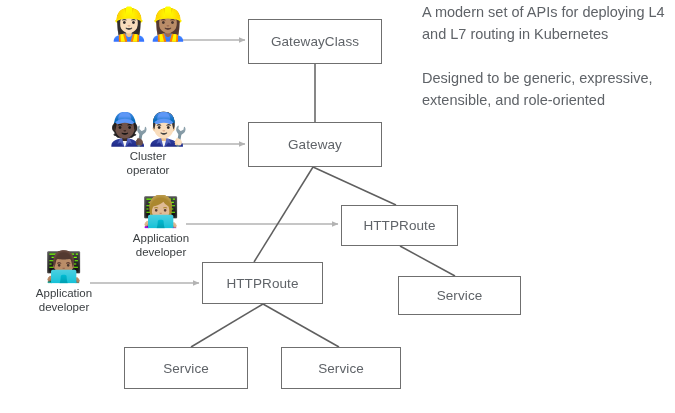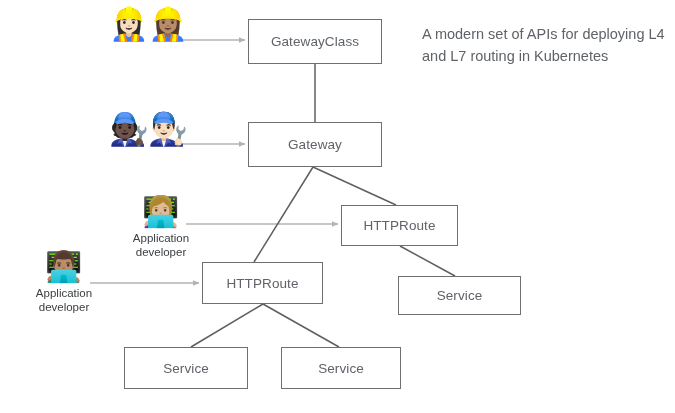--- a/index.html
+++ b/index.html
@@ -85,21 +85,21 @@
   .persona.oper   { left: 92px; top: 113px; width: 112px; }
   .persona.appdev-1 { left: 114px; top: 197px; width: 94px; }
   .persona.appdev-2 { left: 17px;  top: 252px; width: 94px; }
   .persona.appdev-1 .persona-emoji,
   .persona.appdev-2 .persona-emoji { font-size: 30px; }
 
   
   #copy {
     position: absolute;
     left: 422px;
-    top: 23px;
+    top: 1px;
     width: 246px;
     z-index: 3;
   }
   #copy p {
     margin: 0;
     color: #5f6368;
     font-size: 14.5px;
     line-height: 22px;
   }
   #copy p.second { margin-top: 22px; }
@@ -156,35 +156,38 @@
       <span>👷🏻‍♀️</span>
       <span>👷🏽‍♀️</span>
     </div>
   </div>
 
   <div class="persona oper">
     <div class="persona-emoji">
       <span>🧑🏿‍🔧</span>
       <span>👨🏻‍🔧</span>
     </div>
+    <div class="persona-label">Cluster
+operator</div>
   </div>
 
   <div class="persona appdev-1">
     <div class="persona-emoji">
       <span>👩🏼‍💻</span>
     </div>
     <div class="persona-label">Application
 developer</div>
   </div>
 
   <div class="persona appdev-2">
     <div class="persona-emoji">
       <span>👨🏽‍💻</span>
     </div>
     <div class="persona-label">Application
 developer</div>
   </div>
 
   <div id="copy">
     <p class="first">A modern set of APIs for deploying L4 and L7 routing in Kubernetes</p>
+    <p class="second">Designed to be generic, expressive, extensible, and role-oriented</p>
   </div>
 
 </div>
 
 </body></html>

